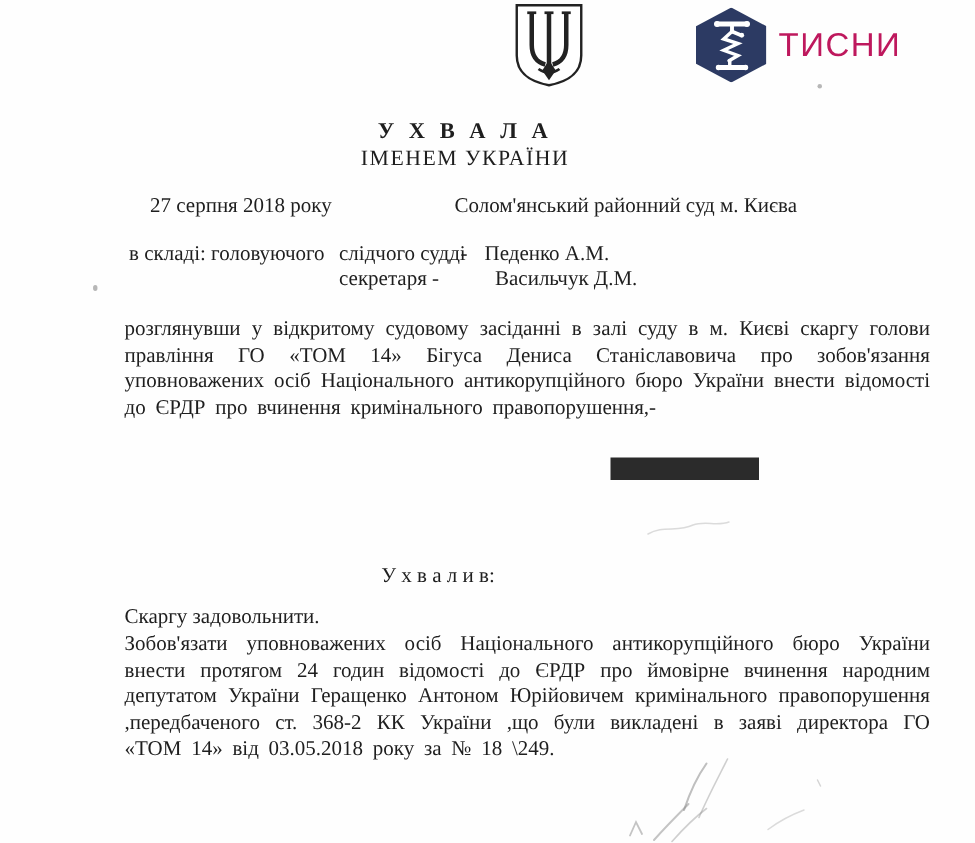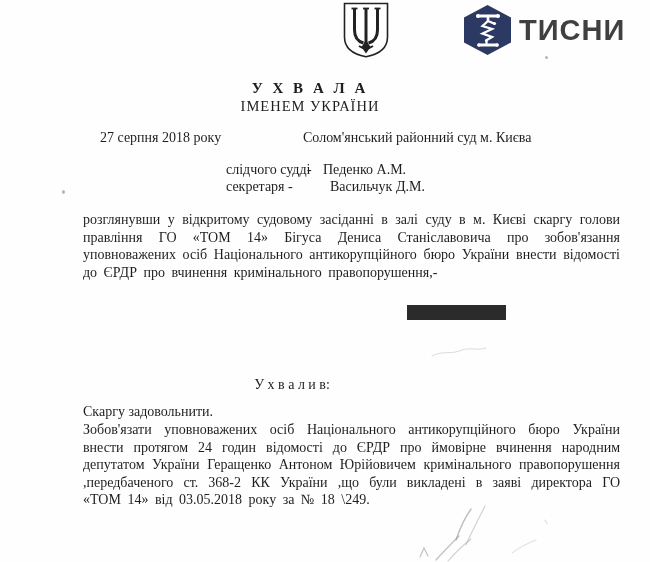--- a/index.html
+++ b/index.html
@@ -11,21 +11,21 @@
   
   .emblem{left:340px;top:2px;width:52px;height:56px;}
   .logo{left:464px;top:5px;display:flex;align-items:center;gap:8px;}
   .hexagon{
     width:47px;height:50px;background:#2c3a63;
     clip-path:polygon(50% 0,100% 25%,100% 75%,50% 100%,0 75%,0 25%);
     display:flex;align-items:center;justify-content:center;flex:0 0 auto;
   }
   .wordmark{
     font-family:"Liberation Sans","DejaVu Sans",sans-serif;
-    font-weight:bold;font-size:29px;color:#404040;letter-spacing:1px;line-height:1;
+    font-weight:normal;font-size:22px;color:#be185d;letter-spacing:1px;line-height:1;
   }
   
   .title-main{left:0;top:80px;width:620px;text-align:center;font-weight:bold;font-size:15px;letter-spacing:3px;}
   .title-sub{left:0;top:98px;width:620px;text-align:center;font-size:14.5px;letter-spacing:1px;}
   
   .date{left:100px;top:130px;}
   .court{left:303px;top:130px;}
   
   .comp-prefix{left:86px;top:162px;}
   .comp-judge-role{left:226px;top:162px;}
@@ -88,20 +88,21 @@
     </div>
     <div class="wordmark">ТИСНИ</div>
   </div>
 
   <div class="abs title-main">У Х В А Л А</div>
   <div class="abs title-sub">ІМЕНЕМ УКРАЇНИ</div>
 
   <div class="abs date">27 серпня 2018 року</div>
   <div class="abs court">Солом'янський районний суд м. Києва</div>
 
+  <div class="abs comp-prefix">в складі: головуючого</div>
   <div class="abs comp-judge-role">слідчого судді</div>
   <div class="abs comp-judge-dash">-</div>
   <div class="abs comp-judge-name">Педенко А.М.</div>
   <div class="abs comp-sec-role">секретаря -</div>
   <div class="abs comp-sec-name">Васильчук Д.М.</div>
 
   <div class="abs para considered">розглянувши у відкритому судовому засіданні в залі суду в м. Києві скаргу голови правління ГО «ТОМ 14» Бігуса Дениса Станіславовича про зобов'язання уповноважених осіб Національного антикорупційного бюро України внести відомості до ЄРДР про вчинення кримінального правопорушення,-</div>
 
   <div class="abs redaction"></div>
 

